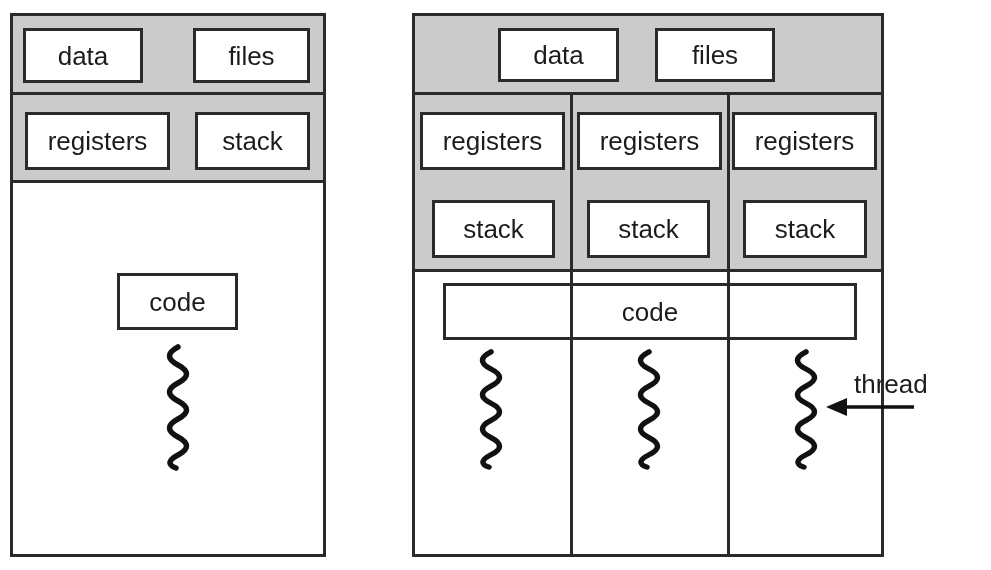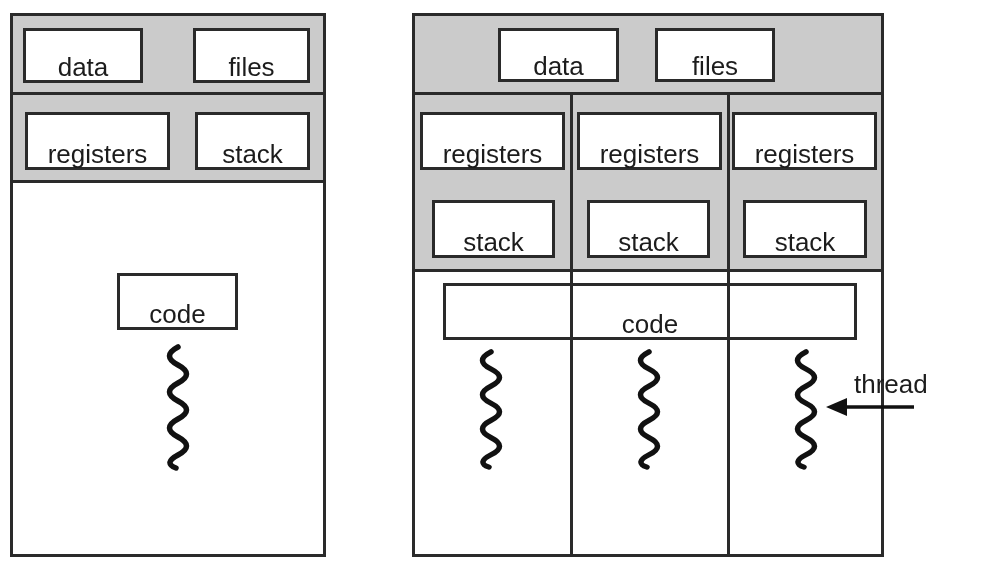--- a/index.html
+++ b/index.html
@@ -36,21 +36,21 @@
   #panel-single .band-context { top: 79px; height: 88px; }
   #panel-multi  .band-shared  { top: 0;    height: 79px; }
   #panel-multi  .band-context { top: 79px; height: 177px; }
 
   .wbox {
     position: absolute;
     box-sizing: border-box;
     background: #ffffff;
     border: 3px solid #2a2a2a;
     display: flex;
-    align-items: flex-end;
+    align-items: center;
     justify-content: center;
     font-size: 26px;
     line-height: 1;
     color: #1c1c1c;
     z-index: 3;
   }
 
   
   #panel-single .box-data      { left: 10px;  top: 12px;  width: 120px; height: 55px; }
   #panel-single .box-files     { left: 180px; top: 12px;  width: 117px; height: 55px; }

